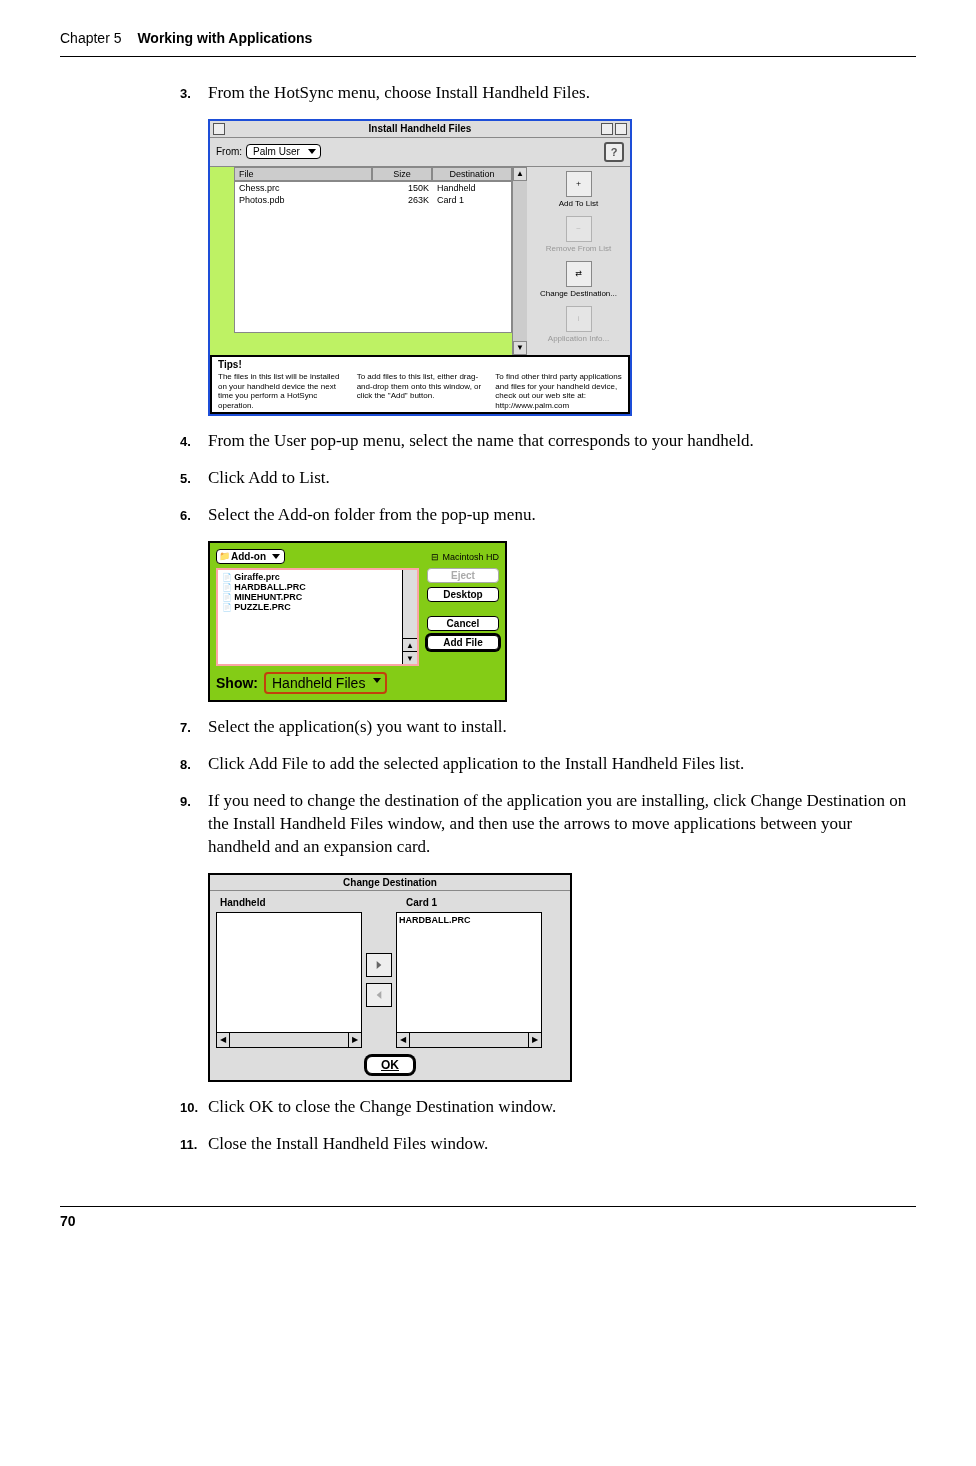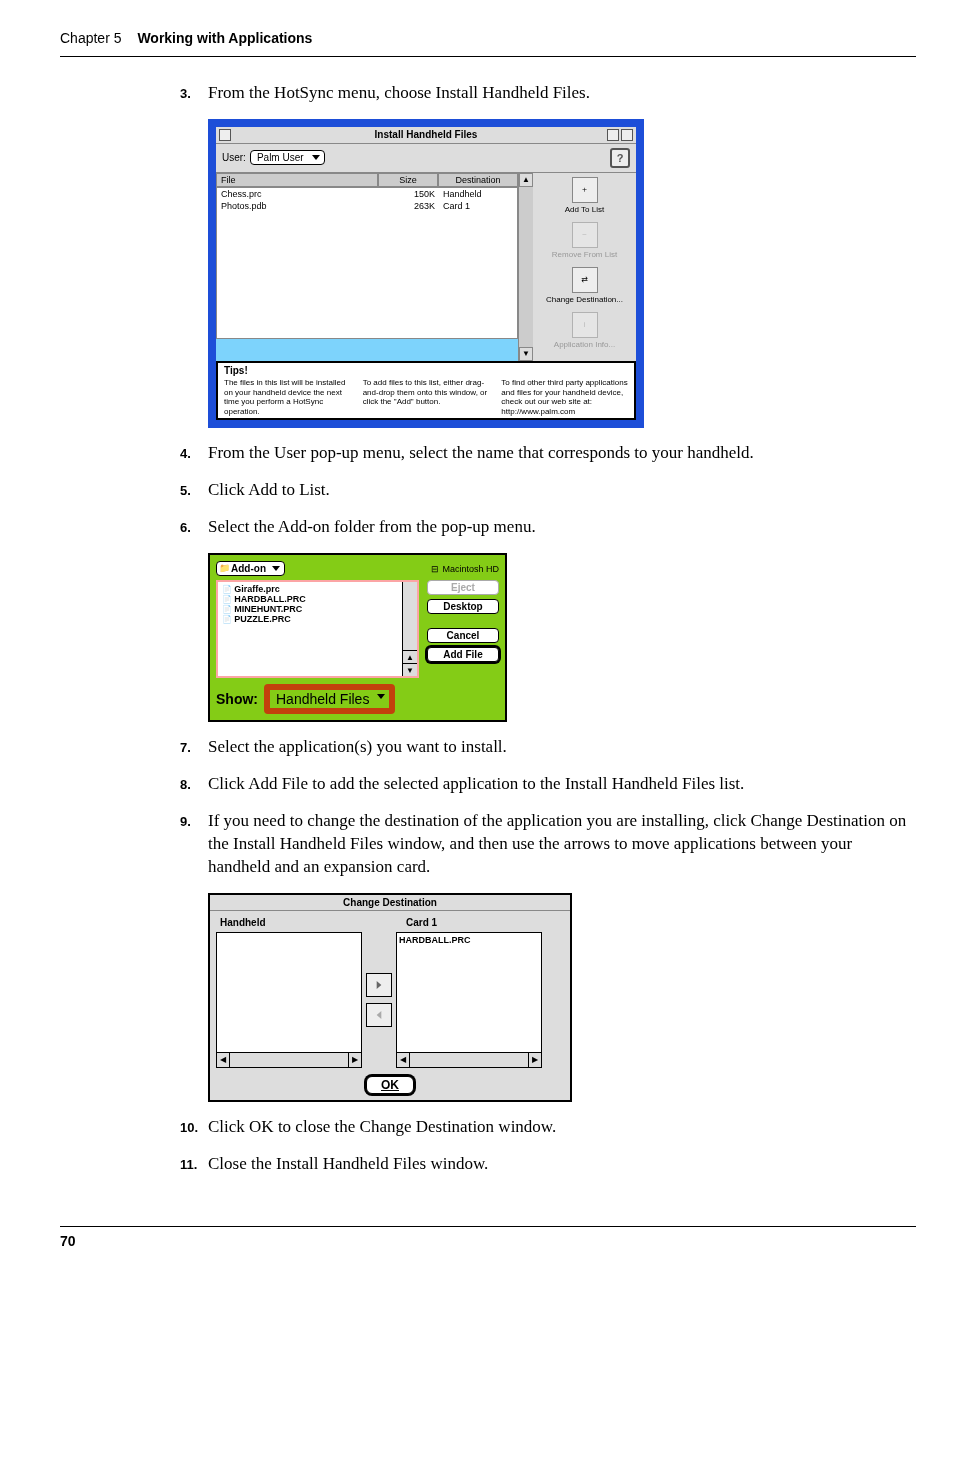--- a/index.html
+++ b/index.html
@@ -37,22 +37,22 @@
     padding-top: 3px;
   }
   .step-text {
     font-family: 'Palatino Linotype', Palatino, Georgia, serif;
     font-size: 17px;
   }
   .figure {
     margin: 10px 0 14px 148px;
   }
   .fig-box {
-    border: 8px solid #1d4ed8;
-    background: #7dd3fc;
+    border: 2px solid #1d4ed8;
+    background: #bef264;
     font-family: 'Arial', sans-serif;
     font-size: 10px;
     color: #000;
   }
   
   .fig1 { width: 420px; }
   .fig1-titlebar {
     background: #ddd;
     border-bottom: 1px solid #888;
     height: 16px;
@@ -83,21 +83,21 @@
     position: relative;
   }
   .fig1-user-row .popup::after {
     content: '';
     position: absolute; right: 4px; top: 4px;
     border-left: 4px solid transparent; border-right: 4px solid transparent;
     border-top: 5px solid #000;
   }
   .fig1-user-row .help { margin-left:auto; width:16px;height:16px;border:2px solid #555;border-radius:3px;display:flex;align-items:center;justify-content:center;font-weight:bold;font-size:11px;color:#555;background:#eee;}
   .fig1-body { display: flex; }
-  .fig1-list-area { flex: 1; }
+  .fig1-list-area { flex: 1; padding-left: 24px; }
   .fig1-list-header { display: flex; background: #ccc; font-size: 9px; }
   .fig1-list-header div { border: 1px solid #888; padding: 1px 4px; }
   .fig1-col-file { flex: 1; }
   .fig1-col-size { width: 50px; text-align: center; }
   .fig1-col-dest { width: 70px; text-align: center; }
   .fig1-list { background: #fff; height: 150px; border: 1px solid #888; font-size: 9px; position:relative;}
   .fig1-list-row { display: flex; padding: 1px 4px; }
   .fig1-list-row .c1 { flex: 1; }
   .fig1-list-row .c2 { width: 50px; text-align: right; padding-right:4px;}
   .fig1-list-row .c3 { width: 70px; padding-left:4px;}
@@ -126,21 +126,21 @@
   .fig2-list { flex:1; border:2px solid #fca5a5; background:#fff; height:90px; font-size:10px; padding:2px 0; position:relative;}
   .fig2-list-item { padding:0 4px; font-weight:bold; font-size:9px;}
   .fig2-list-item::before { content:'📄 '; font-size:8px;}
   .fig2-list-scroll { position:absolute; right:0; top:0; bottom:0; width:14px; border-left:1px solid #000; background:#ddd; display:flex;flex-direction:column;justify-content:flex-end;}
   .fig2-list-scroll span { height:12px; border-top:1px solid #000; display:flex;align-items:center;justify-content:center;font-size:8px;}
   .fig2-btns { display:flex; flex-direction:column; gap:4px; width:72px;}
   .fig2-btn { border:1px solid #000; border-radius:4px; background:#fff; text-align:center; padding:1px 0; font-size:10px; font-weight:bold;}
   .fig2-btn.disabled { color:#aaa; border-color:#aaa;}
   .fig2-btn.outlined { box-shadow: 0 0 0 2px #000; }
   .fig2-show { margin-top:6px; display:flex; align-items:center; gap:6px; font-size:14px; font-weight:bold;}
-  .fig2-show-popup { border:6px solid #c2410c; border-radius:4px; padding:1px 20px 1px 6px; position:relative; font-weight:normal;}
+  .fig2-show-popup { border:2px solid #c2410c; border-radius:4px; padding:1px 20px 1px 6px; position:relative; font-weight:normal;}
   .fig2-show-popup::after { content:''; position:absolute; right:4px; top:4px; border-left:4px solid transparent;border-right:4px solid transparent;border-top:5px solid #000;}
 
   
   .fig3 { width: 360px; border: 2px solid #000; background:#ddd; font-family:Arial,sans-serif; font-size:10px;}
   .fig3-title { text-align:center; font-weight:bold; background:#ddd; padding:2px 0; border-bottom:1px solid #888; font-size:10px;}
   .fig3-body { padding:6px;}
   .fig3-labels { display:flex; font-weight:bold; font-size:10px; margin-bottom:4px;}
   .fig3-labels div:first-child { width:150px; padding-left:4px;}
   .fig3-labels div:last-child { flex:1; padding-left:36px;}
   .fig3-main { display:flex; align-items:center; gap:4px;}
@@ -182,21 +182,21 @@
     <div class="fig-box fig1">
       <div class="fig1-titlebar">
         <span class="close"></span>
         <span>Install Handheld Files</span>
         <span class="right-btns">
             <span></span>
             <span></span>
           </span>
       </div>
       <div class="fig1-user-row">
-        <span>User:</span>
+        <span>From:</span>
         <span class="popup">Palm User</span>
         <span class="help">?</span>
       </div>
       <div class="fig1-body">
         <div class="fig1-list-area">
           <div class="fig1-list-header">
             <div class="fig1-col-file">File</div>
             <div class="fig1-col-size">Size</div>
             <div class="fig1-col-dest">Destination</div>
           </div>

